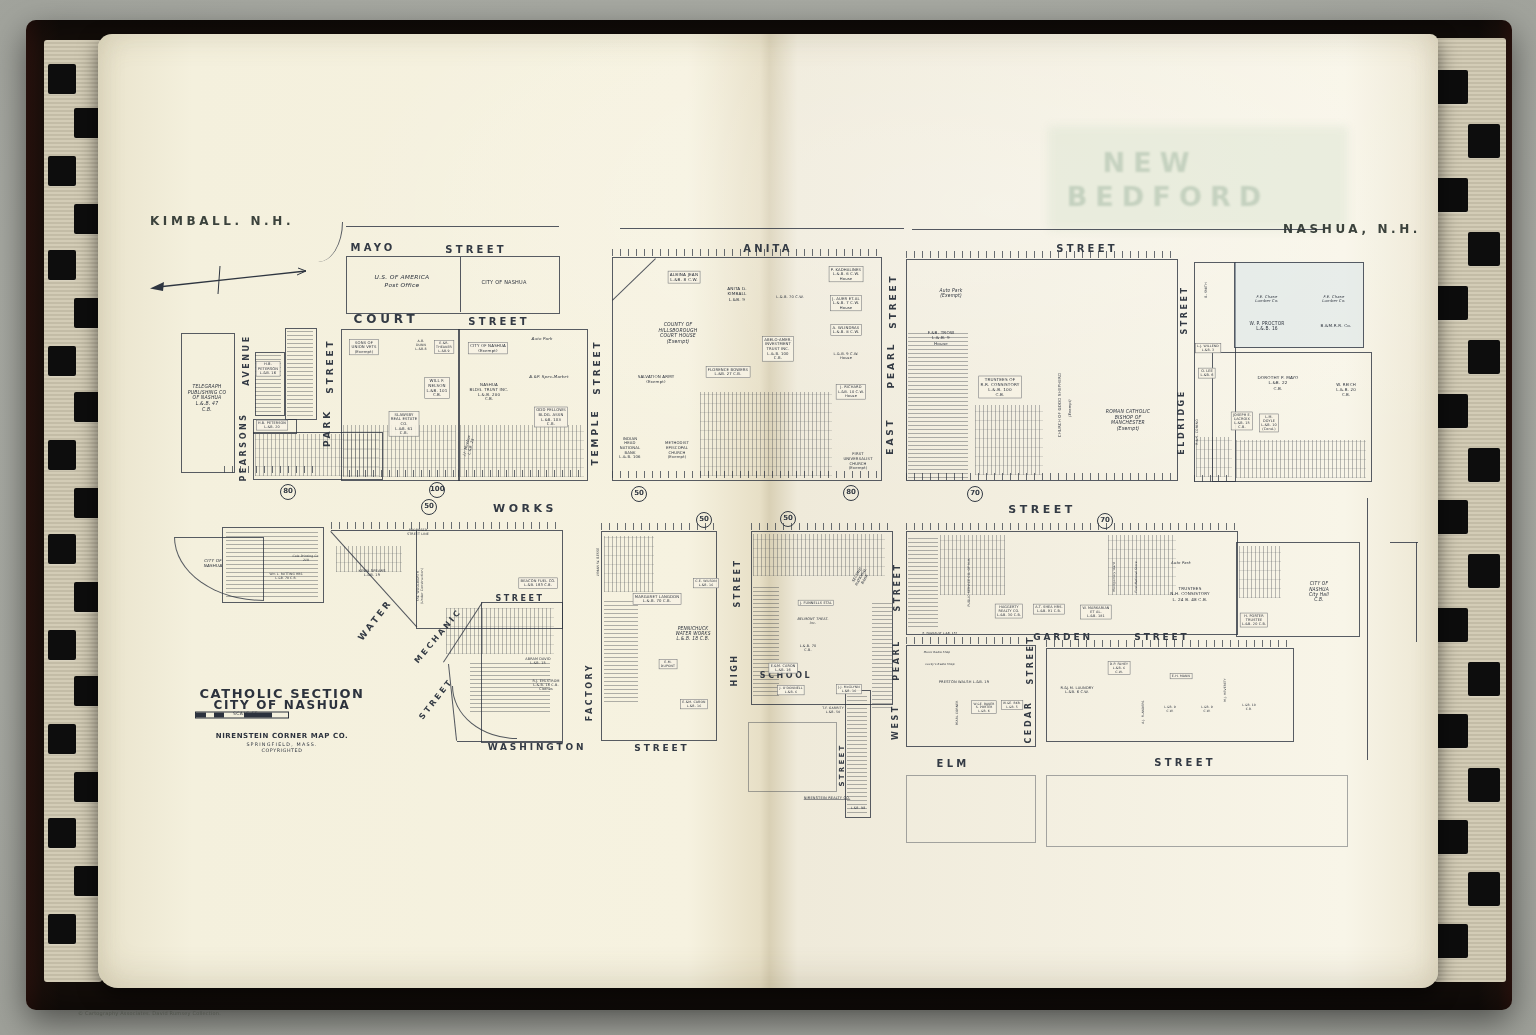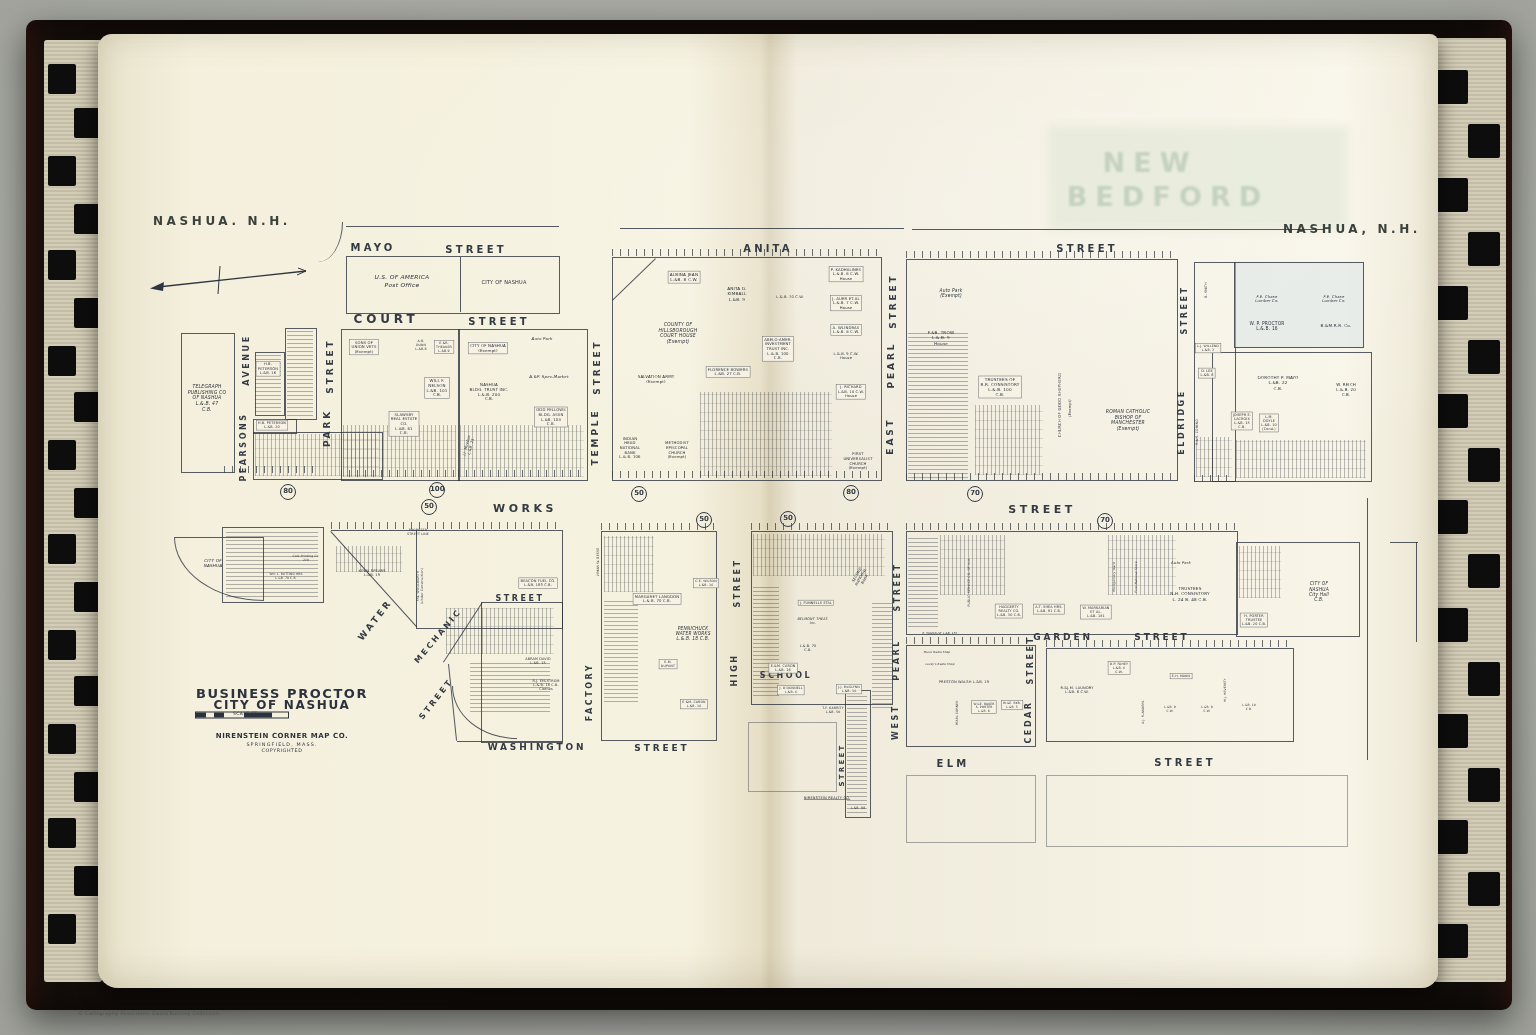--- a/index.html
+++ b/index.html
@@ -106,33 +106,33 @@
       <div class="tab" style="left: 34px; top: 834px; width: 32px; height: 34px;"></div>
       <div class="tab" style="left: 2px; top: 886px; width: 32px; height: 34px;"></div>
     </div>
   <div id="spread"></div>
 
   <div id="map-layer">
     <div id="ghost-band"></div>
     <span class="ghost" style="left:1150px;top:162px;">NEW</span>
     <span class="ghost" style="left:1168px;top:196px;">BEDFORD</span>
 
-    <div class="hdr" style="left:222px;top:221px;">NASHUA. N.H.</div>
+    <div class="hdr" style="left:222px;top:221px;">KIMBALL. N.H.</div>
     <div class="hdr" style="left:1352px;top:229px;">NASHUA, N.H.</div>
 
     <svg id="north-arrow" width="170" height="48" viewBox="0 0 170 48">
       <line x1="10" y1="39" x2="158" y2="23" stroke="#2e3540" stroke-width="1.3"></line>
       <polygon points="2,40.5 16,34 15,43" fill="#2e3540"></polygon>
       <line x1="72" y1="18" x2="70" y2="46" stroke="#2e3540" stroke-width="1"></line>
       <line x1="150" y1="20" x2="158" y2="23" stroke="#2e3540" stroke-width="1"></line>
       <line x1="149" y1="27" x2="158" y2="23" stroke="#2e3540" stroke-width="1"></line>
     </svg>
 
     <div id="title-block">
-      <div class="tb1">BUSINESS PROCTOR</div>
+      <div class="tb1">CATHOLIC SECTION</div>
       <div class="tb2">CITY OF NASHUA</div>
       <div class="tb-scale-label">SCALE FT.</div>
       <div id="tb-bar">
           <span style="left: 0px; width: 10px; background: rgb(44, 50, 61);"></span>
           <span style="left: 10px; width: 8px; background: transparent;"></span>
           <span style="left: 18px; width: 10px; background: rgb(44, 50, 61);"></span>
           <span style="left: 28px; width: 20px; background: transparent;"></span>
           <span style="left: 48px; width: 28px; background: rgb(44, 50, 61);"></span>
           <span style="left: 76px; width: 15px; background: transparent;"></span>
         </div>

